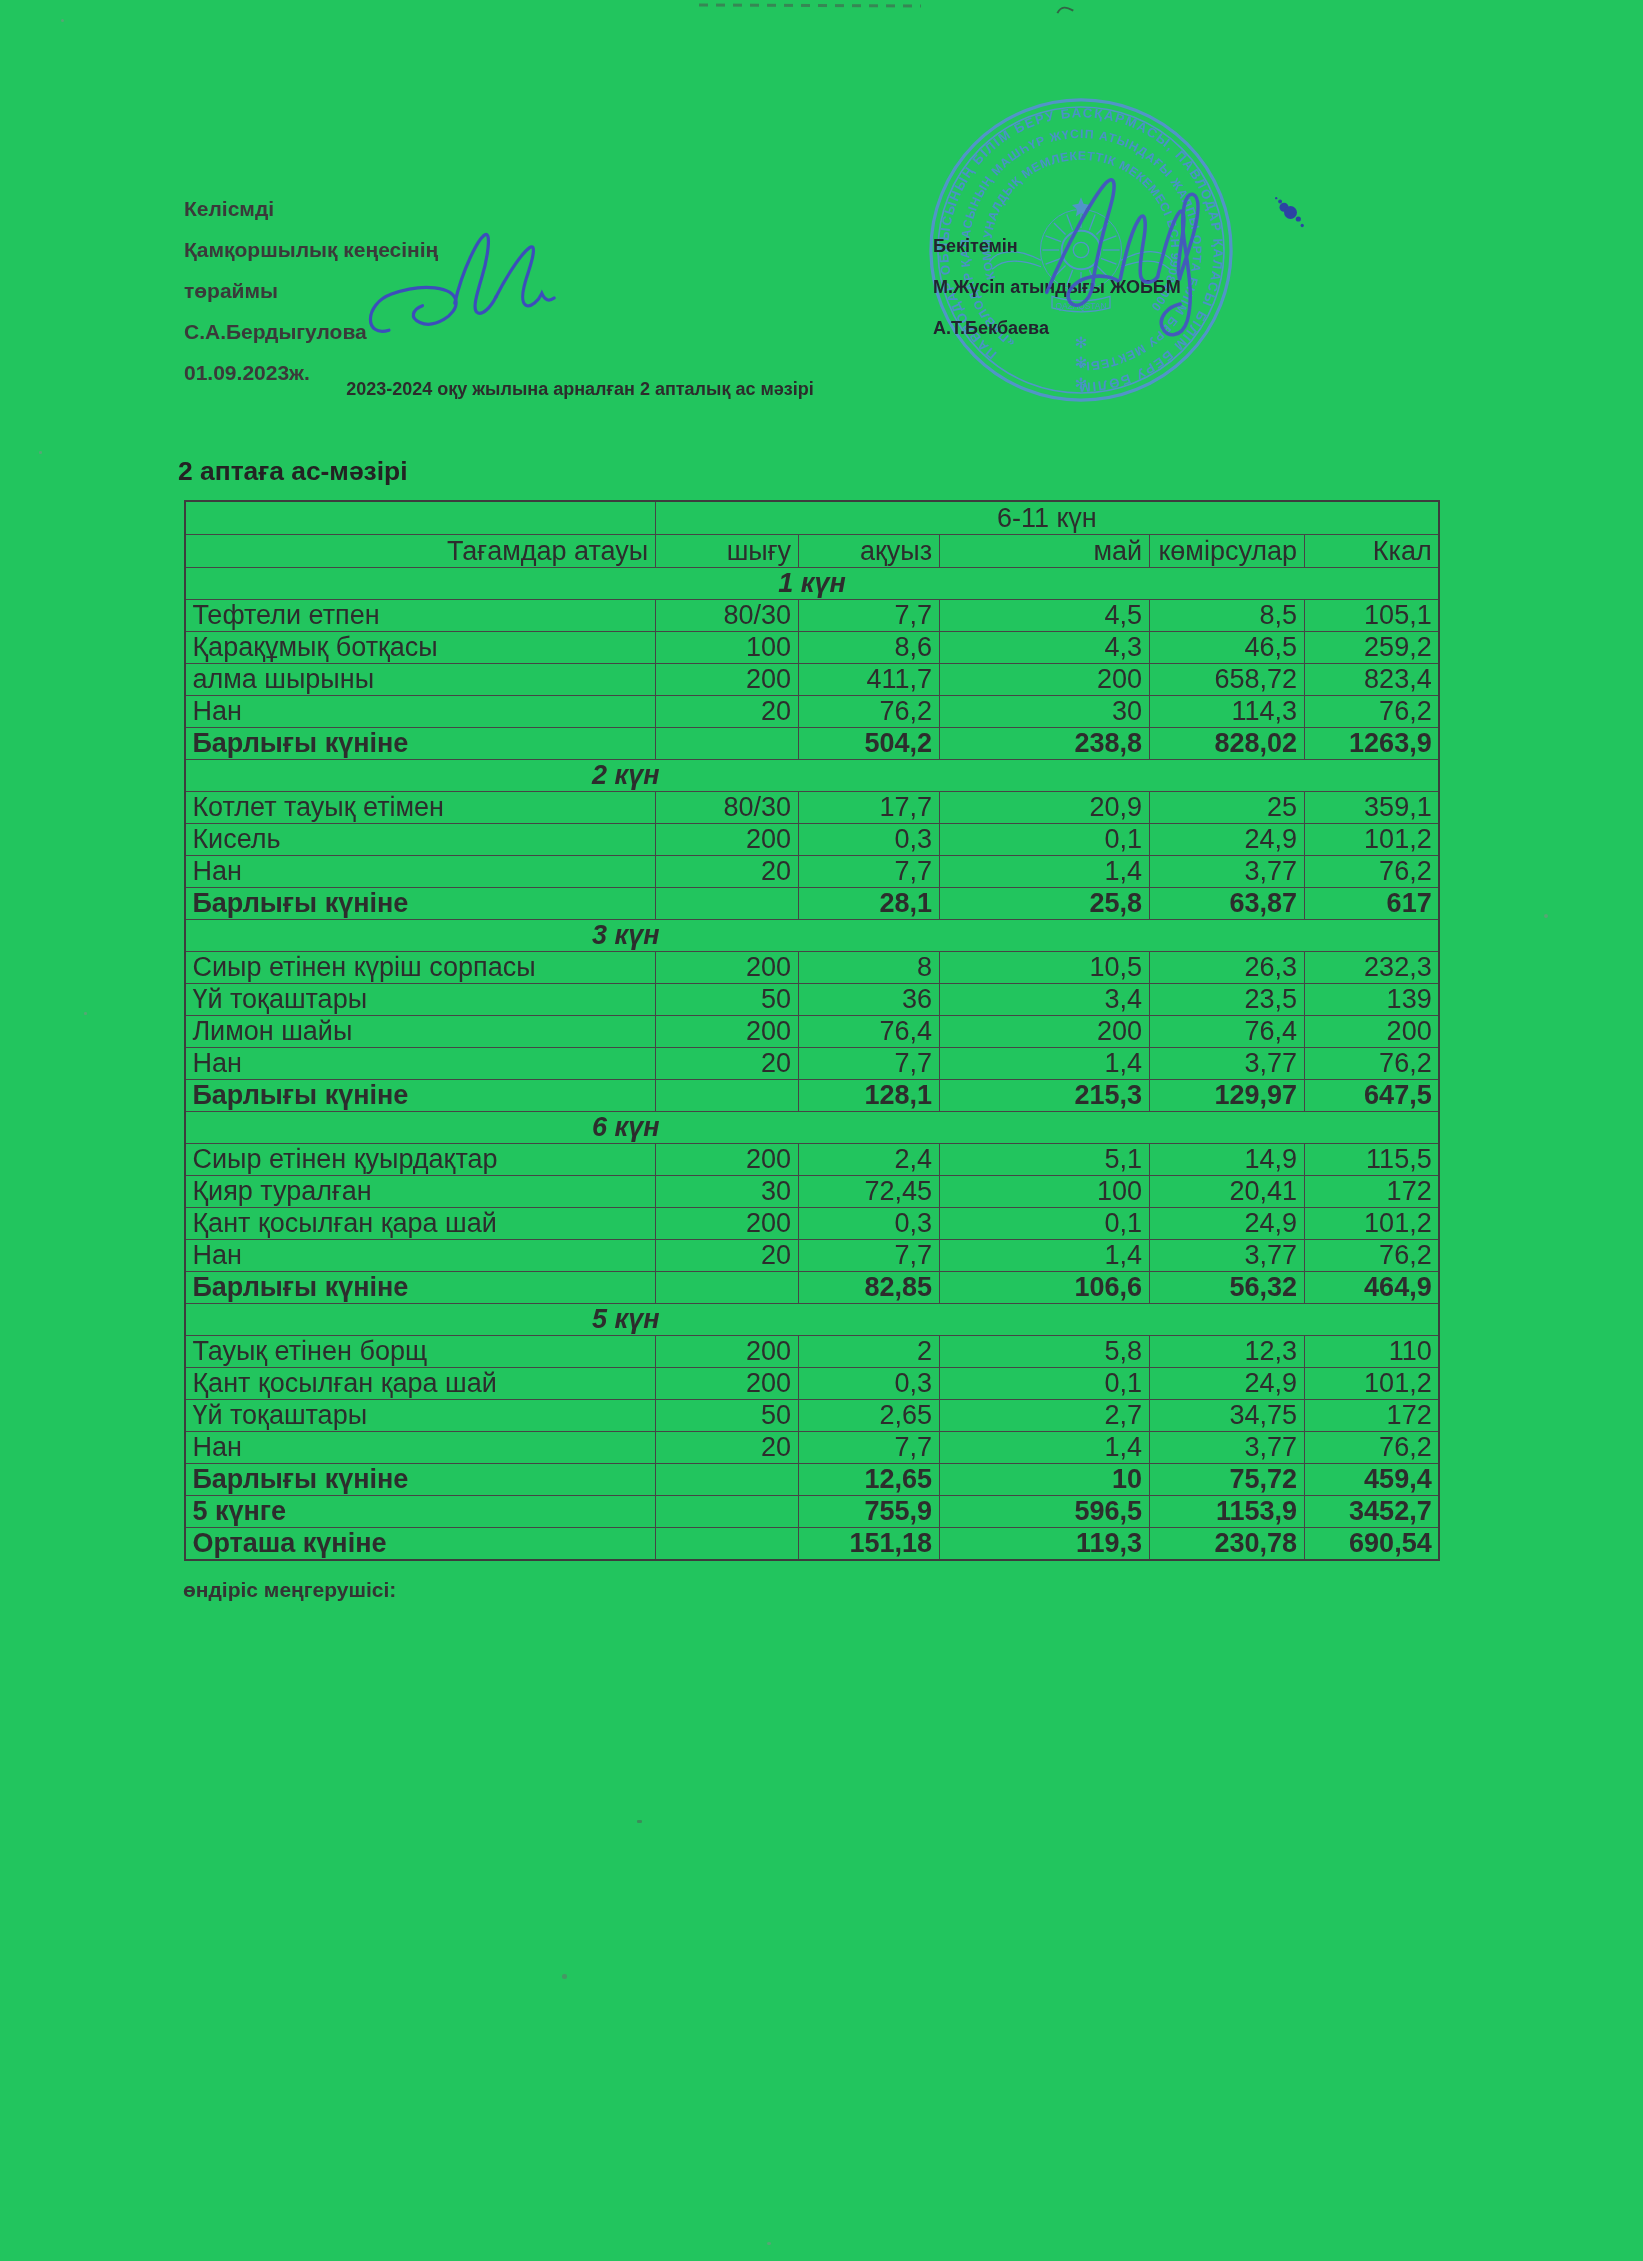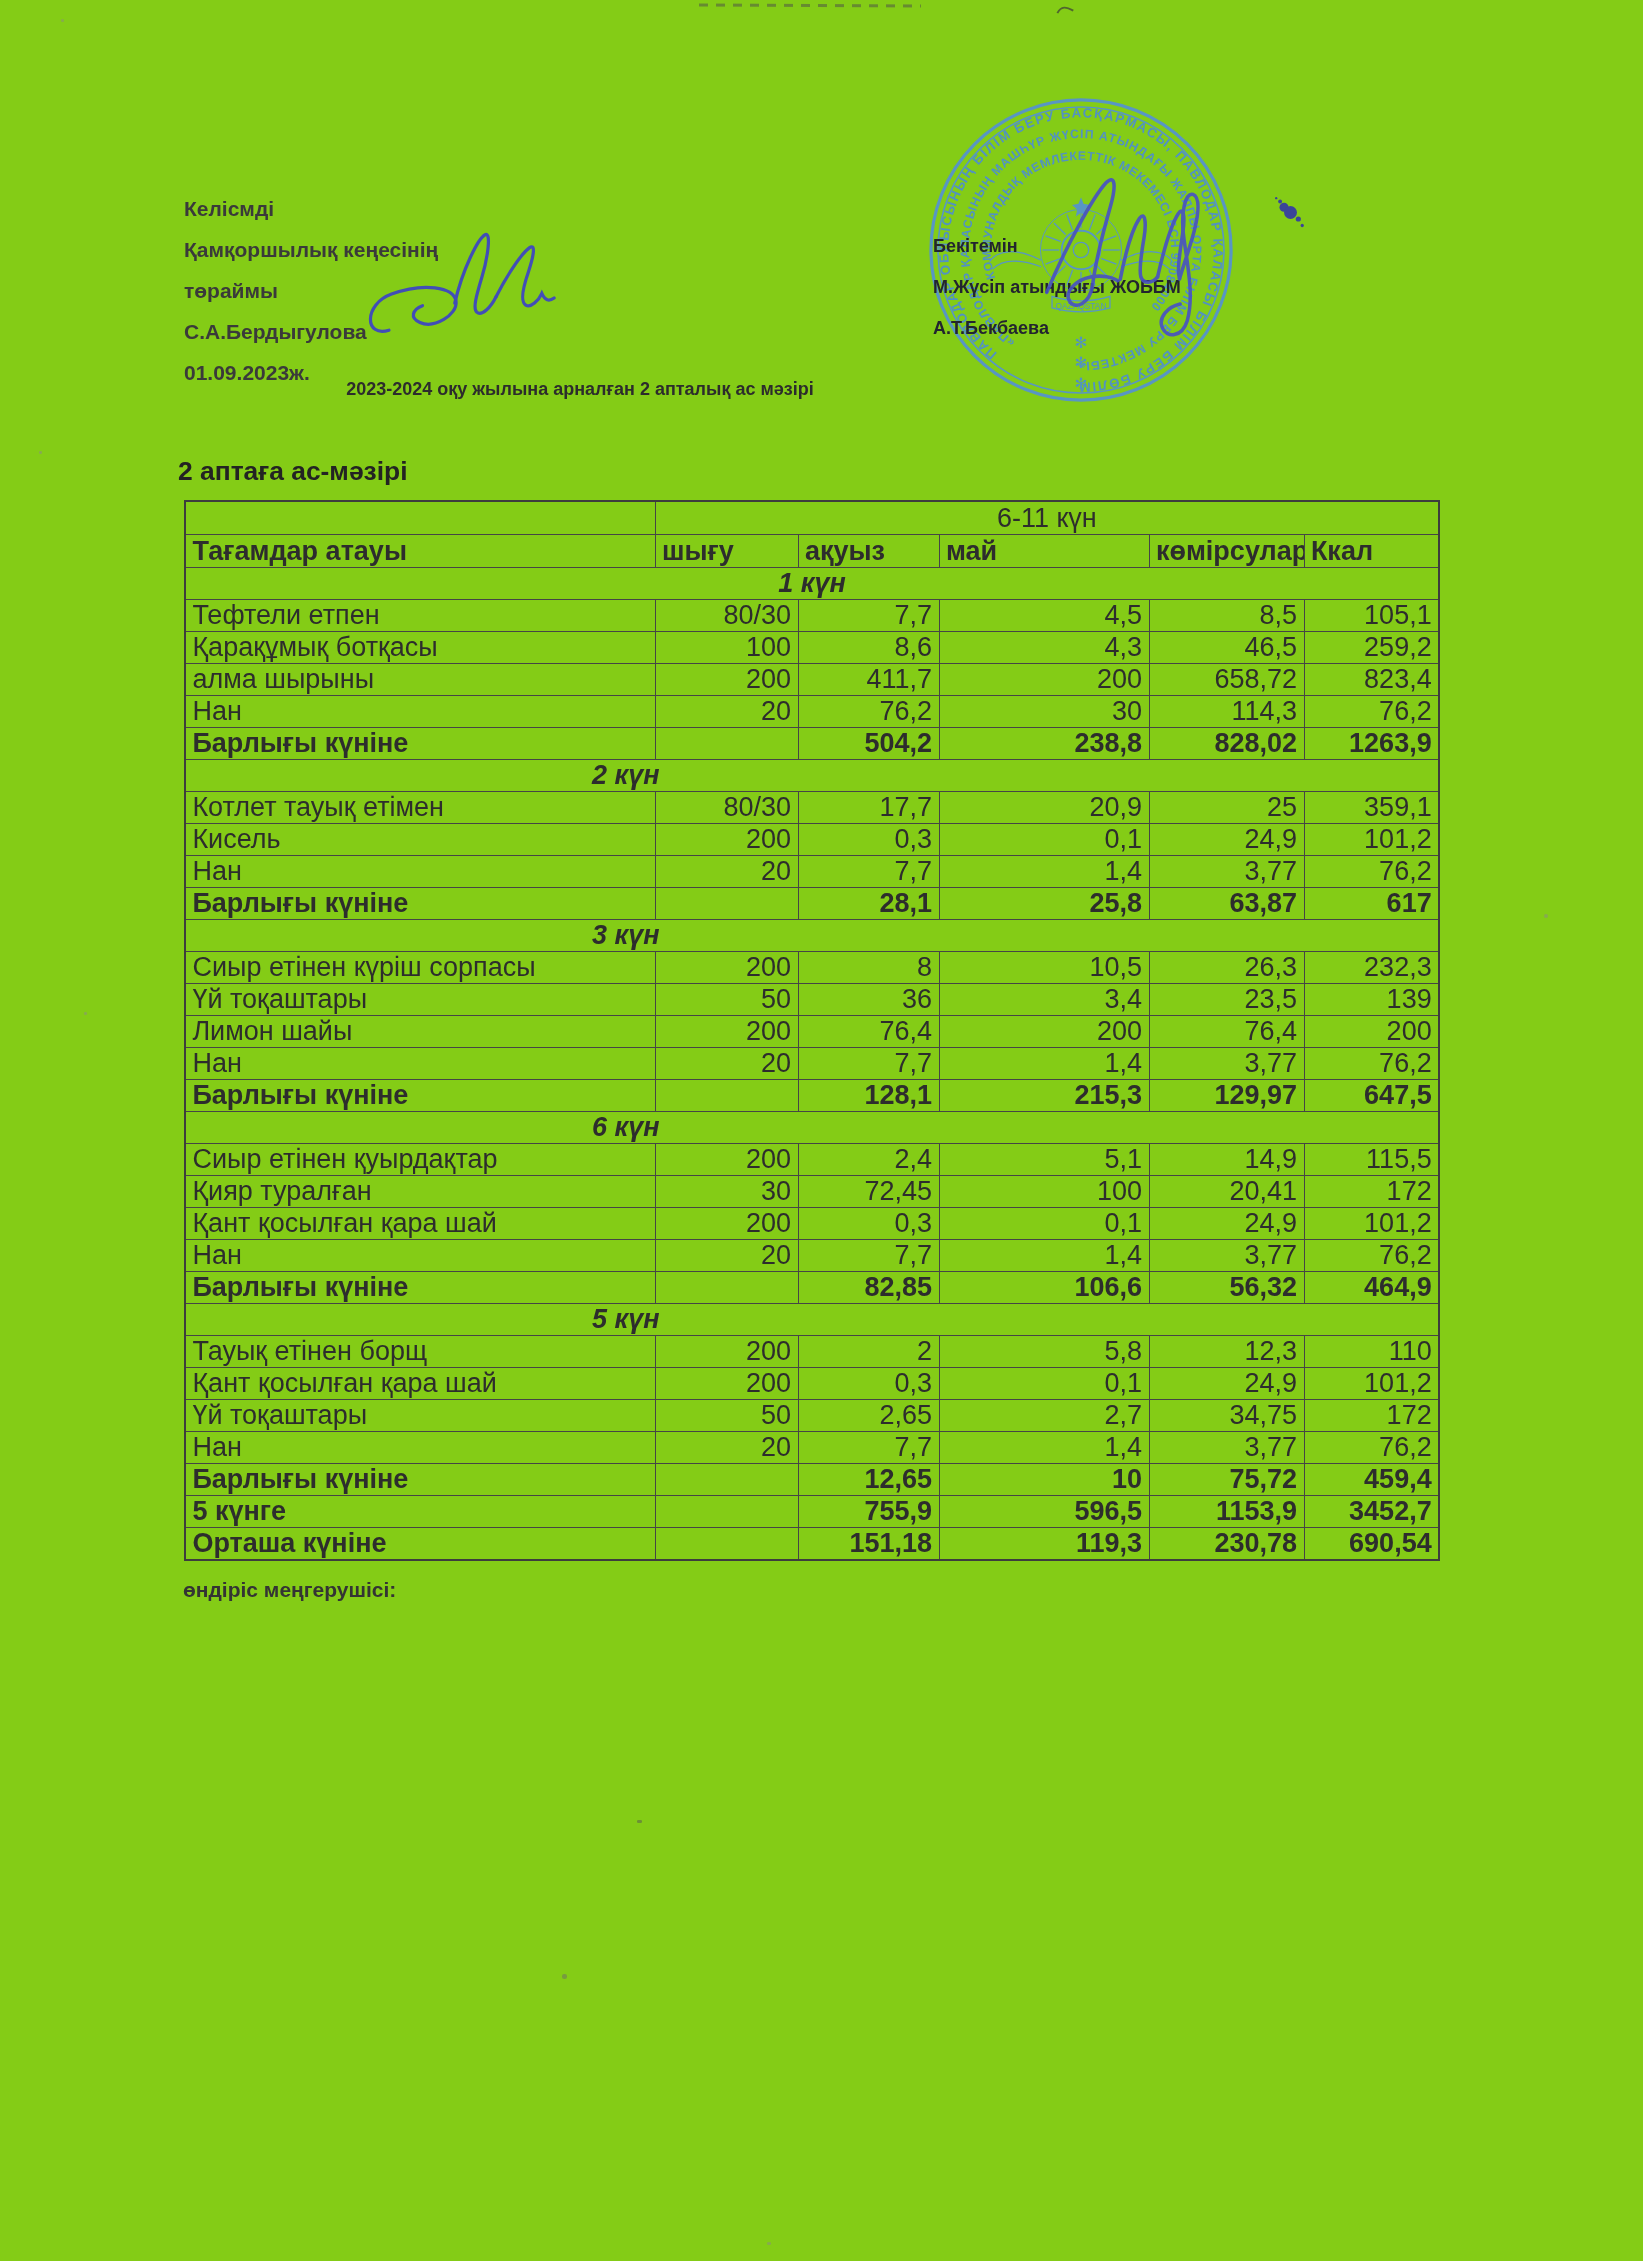--- a/index.html
+++ b/index.html
@@ -1,38 +1,38 @@
 <!DOCTYPE html>
 <html style="font-size:10.3px"><head>
 <meta charset="utf-8">
 <style>
   html,body{margin:0;padding:0;background:#e8e8e8;}
   .page{
-    position:relative;width:1644px;height:2261px;background:#84cc16;overflow:hidden;
+    position:relative;width:1644px;height:2261px;background:#22c55e;overflow:hidden;
     font-family:"Liberation Sans","DejaVu Sans",sans-serif;color:#2d2d2d;
   }
   
   .agree-block{position:absolute;left:184px;top:188px;font-size:21px;font-weight:bold;
     color:#3a3a3a;line-height:41px;white-space:nowrap;}
   .approve-block{position:absolute;left:933px;top:226px;z-index:3;
     font-family:Liberation Sans, sans-serif;font-weight:bold;font-size:18px;
     color:#22242f;line-height:41px;white-space:nowrap;}
   .doc-title{position:absolute;left:277px;top:379px;width:606px;text-align:center;
     font-size:18px;font-weight:bold;color:#2c2c2c;}
   .section-heading{position:absolute;left:178px;top:456px;font-size:26.4px;font-weight:bold;color:#232323;}
   .footer-line{position:absolute;left:183px;top:1578px;font-size:21px;font-weight:bold;color:#343434;}
   
   #menu-table{position:absolute;left:184px;top:500px;border-collapse:collapse;table-layout:fixed;
     width:1254px;font-size:27px;color:#2d2d2d;border:2.6px solid #3d3d3d;}
   #menu-table td{border:1.9px solid #454545;padding:0 6.4px;overflow:hidden;white-space:nowrap;}
   .r-span td,.r-head td{height:32px;}
   .r-day td{height:30px;font-weight:bold;font-style:italic;}
   .r-item td,.r-total td{height:31px;}
   .span-head{text-align:center;}
-  .col-head{text-align:left;font-weight:bold;}
+  .col-head{text-align:right;font-weight:normal;}
   .num-cell{text-align:right;}
   .bold{font-weight:bold;}
   .day-center{text-align:center;}
   .day-offset{text-align:left;padding-left:406px !important;}
   
   .stamp{position:absolute;left:920px;top:89px;z-index:1;}
   .sig1{position:absolute;left:358px;top:227px;z-index:2;}
   .sig2{position:absolute;left:1030px;top:166px;z-index:4;}
   .ink-blot{position:absolute;left:1271px;top:193px;z-index:4;}
   

